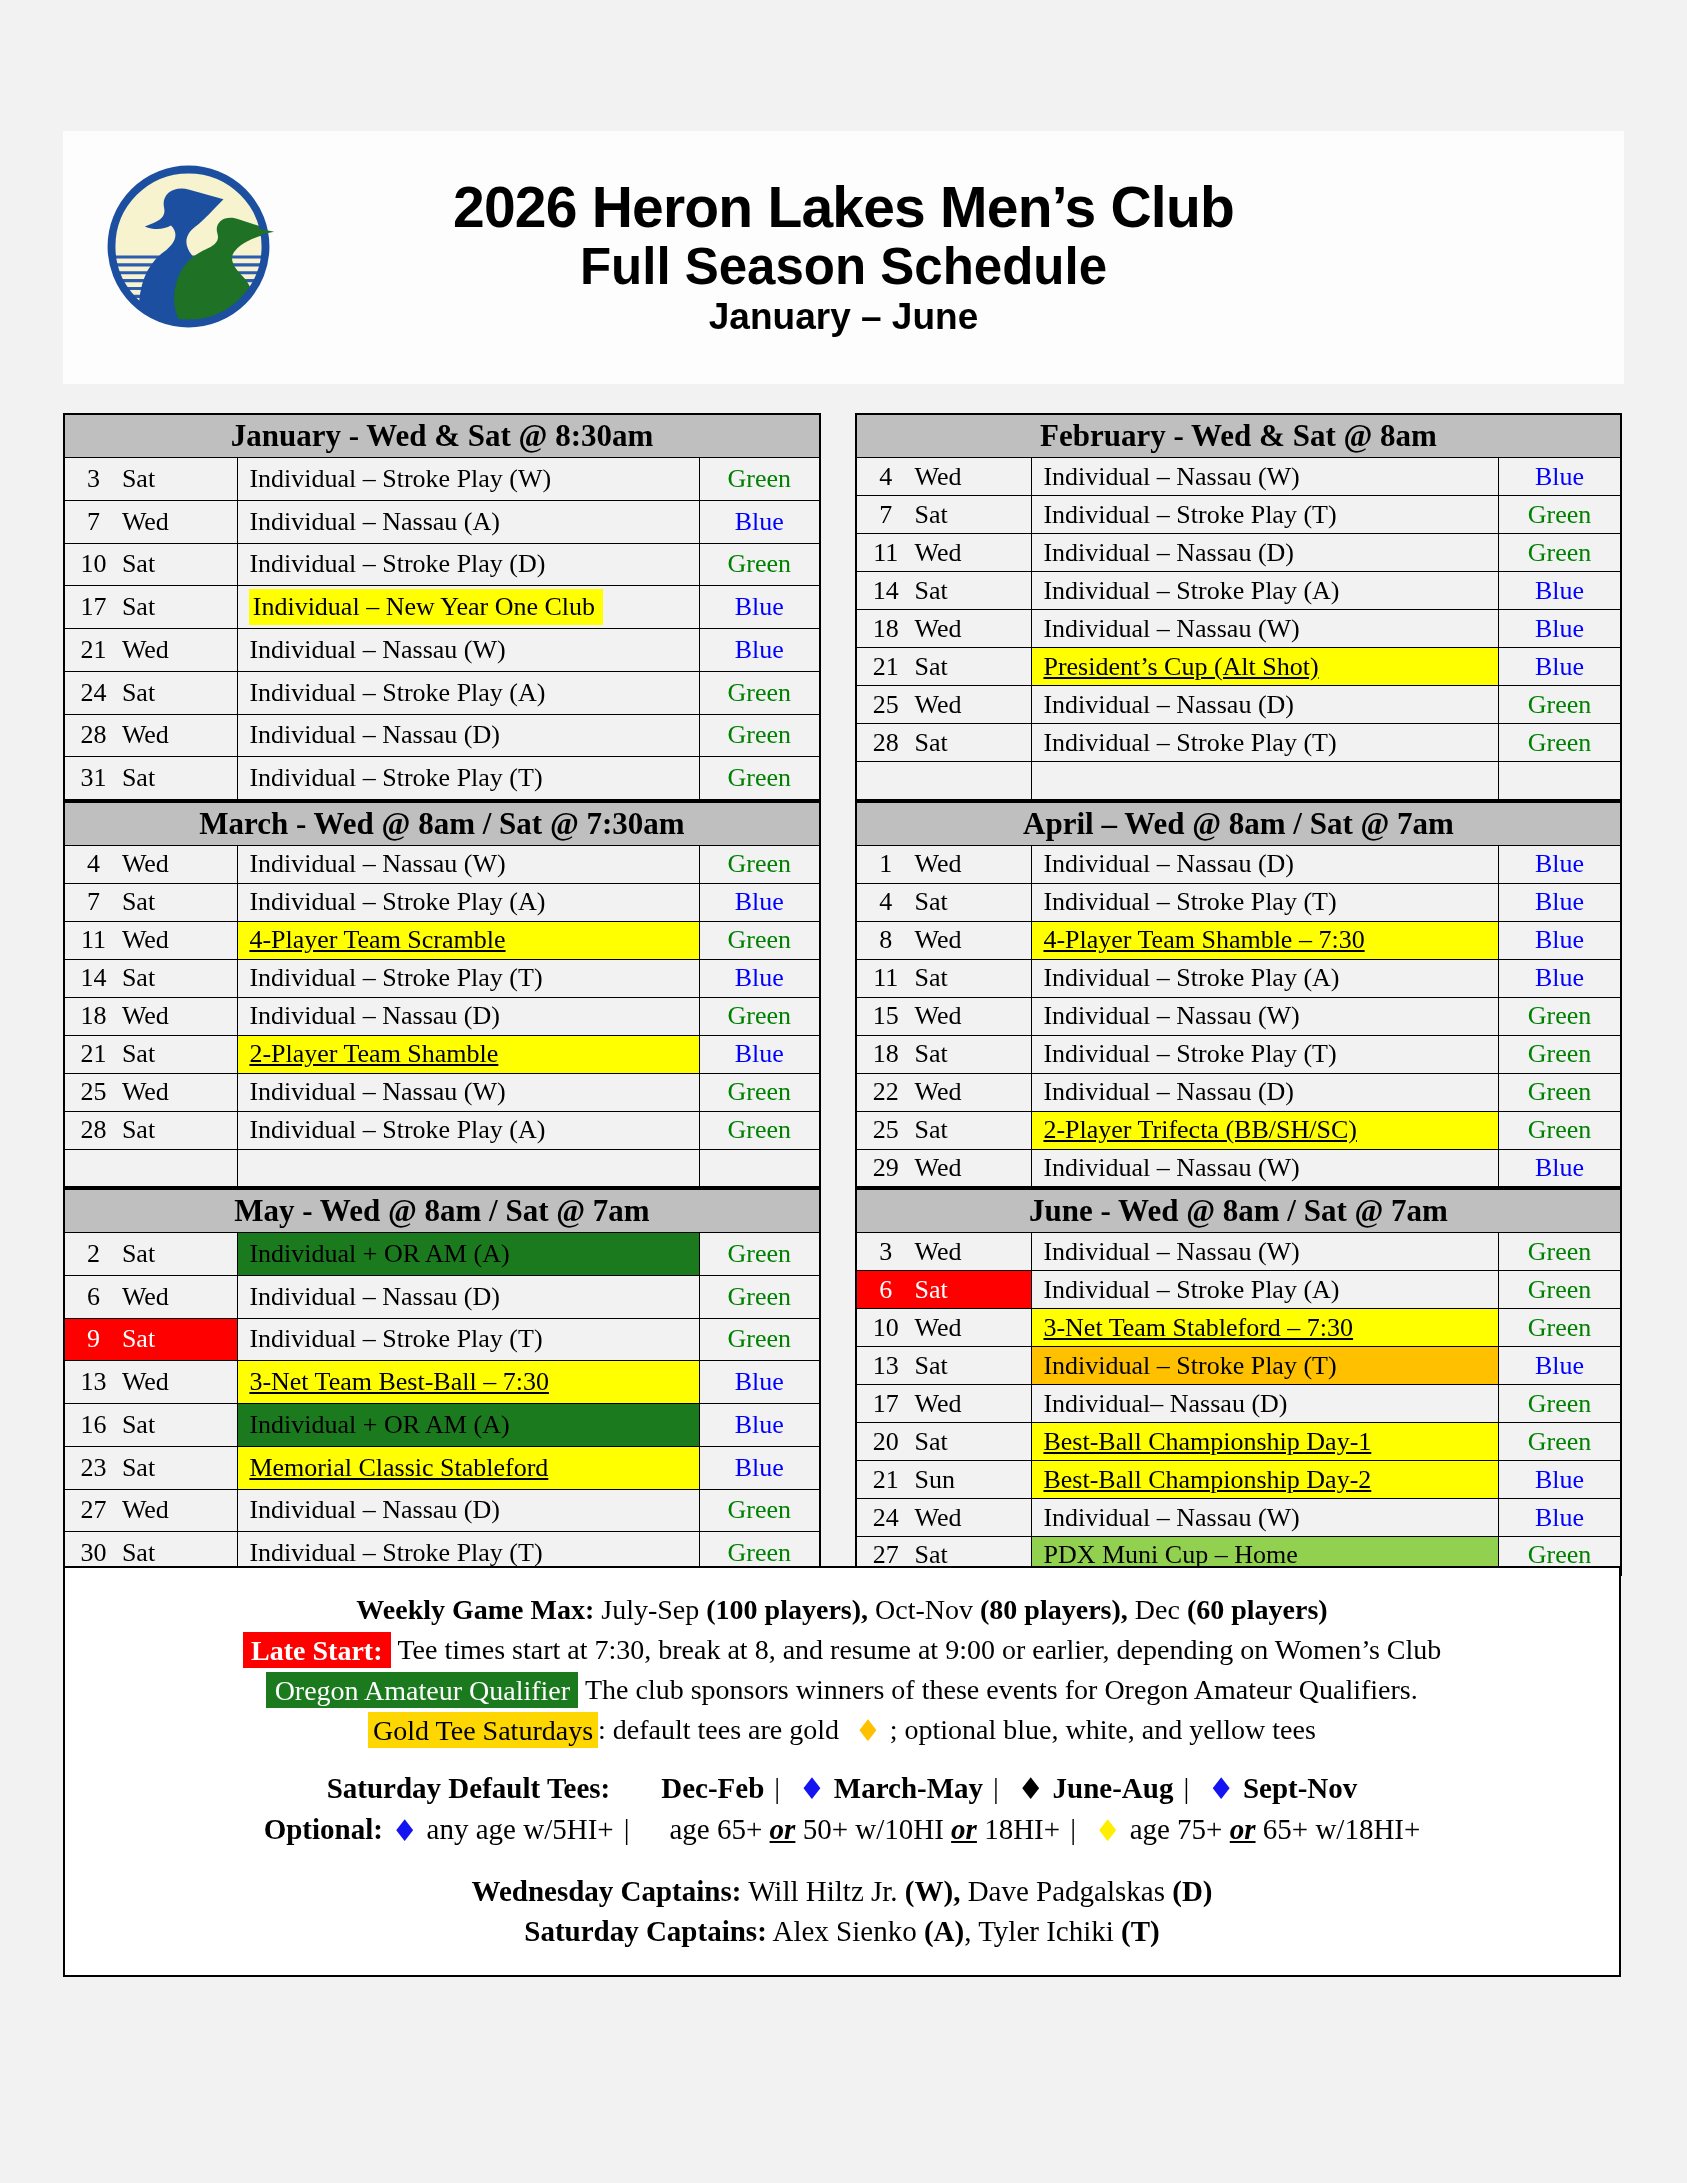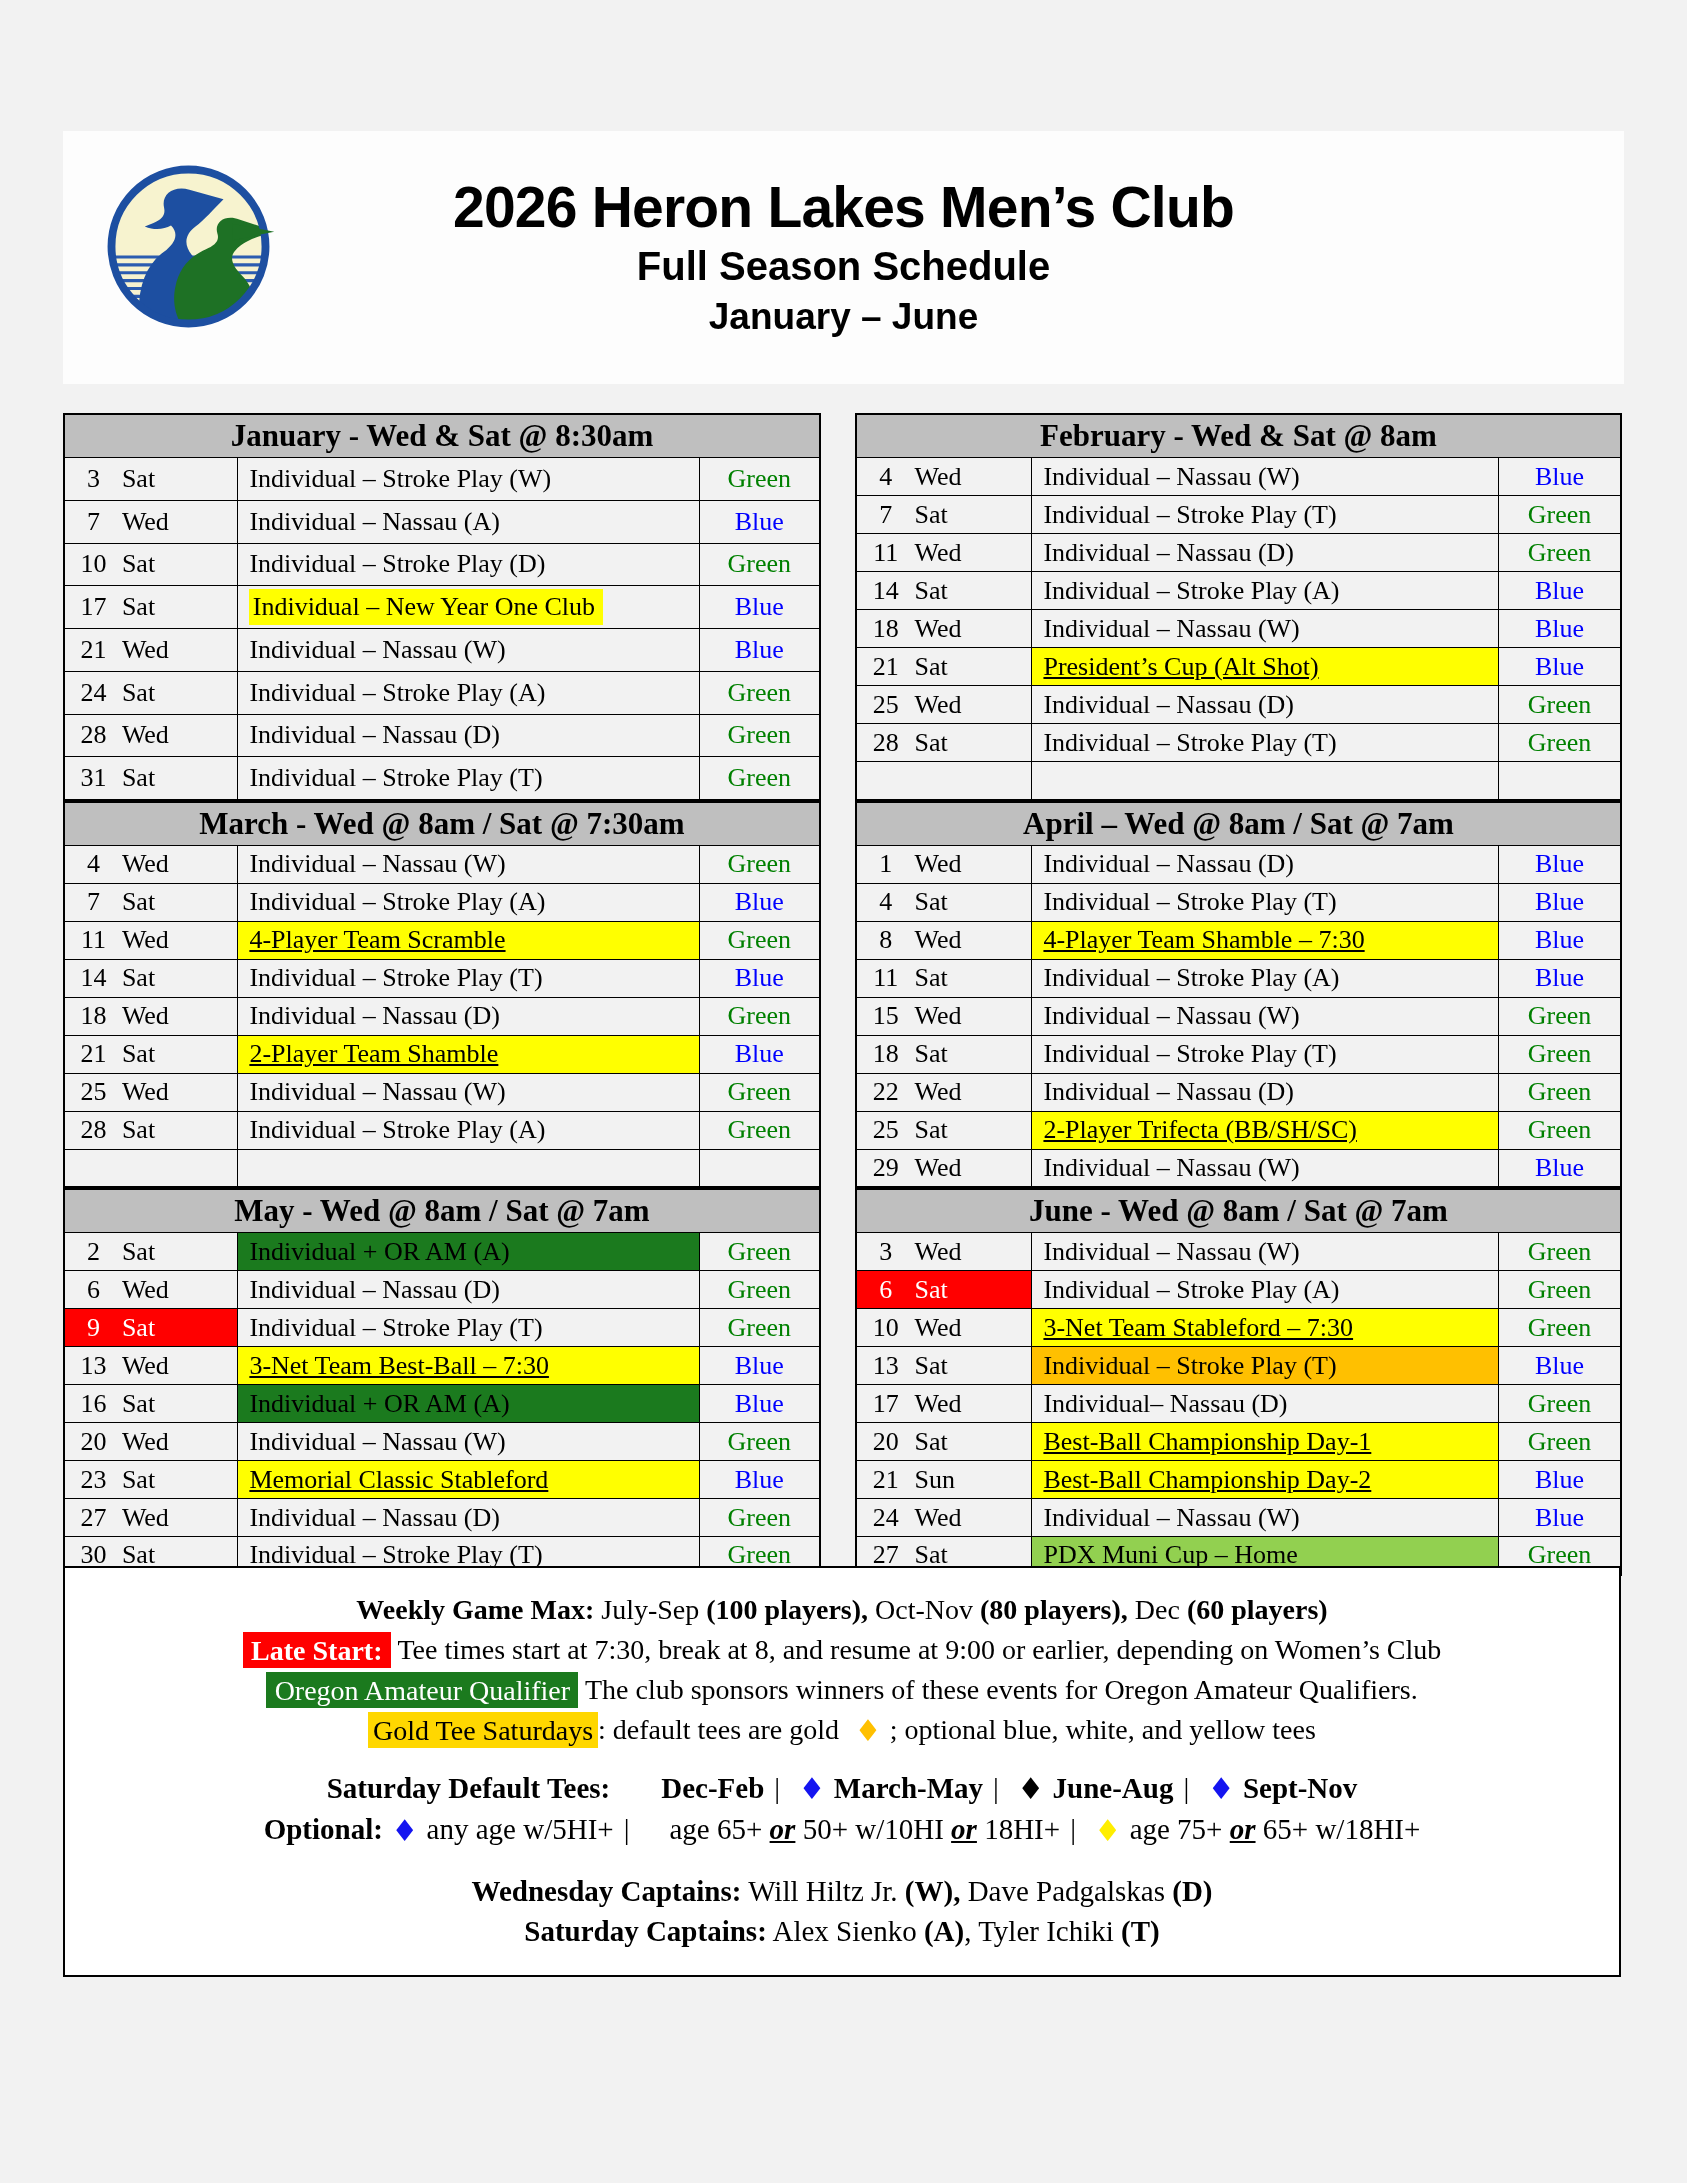--- a/index.html
+++ b/index.html
@@ -13,21 +13,21 @@
   .title-card{
     position:absolute;left:63px;top:131px;width:1561px;height:253px;
     background:#fdfdfd;
   }
   .logo{position:absolute;left:38px;top:28px;width:175px;height:175px;}
   .titles{
     height:100%;display:flex;flex-direction:column;align-items:center;justify-content:center;
     text-align:center;font-family:"Liberation Sans", sans-serif;font-weight:bold;
   }
   .title-main{font-size:57px;line-height:67px;letter-spacing:-0.8px;}
-  .title-sub1{font-size:40px;line-height:51px;}
+  .title-sub1{font-size:51px;line-height:51px;}
   .title-sub2{font-size:37px;line-height:49px;}
   
   .schedule{
     position:absolute;left:63px;top:413px;width:1558px;
     display:grid;grid-template-columns:758px 767px;column-gap:34px;row-gap:0;
   }
   table.month{
     border-collapse:collapse;width:100%;table-layout:fixed;
     border:2.5px solid #000;
   }
@@ -379,25 +379,20 @@
           <td class="c-date"><span class="num">13</span><span class="day">Wed</span></td>
           <td class="c-event ev-yellow"><span class="ev">3-Net Team Best-Ball – 7:30</span></td>
           <td class="c-tee"><span class="tee-blue">Blue</span></td>
         </tr>
         <tr>
           <td class="c-date"><span class="num">16</span><span class="day">Sat</span></td>
           <td class="c-event ev-green"><span class="ev">Individual + OR AM (A)</span></td>
           <td class="c-tee"><span class="tee-blue">Blue</span></td>
         </tr>
         <tr>
-          <td class="c-date"><span class="num">20</span><span class="day">Wed</span></td>
-          <td class="c-event"><span class="ev">Individual – Nassau (W)</span></td>
-          <td class="c-tee"><span class="tee-green">Green</span></td>
-        </tr>
-        <tr>
           <td class="c-date"><span class="num">23</span><span class="day">Sat</span></td>
           <td class="c-event ev-yellow"><span class="ev">Memorial Classic Stableford</span></td>
           <td class="c-tee"><span class="tee-blue">Blue</span></td>
         </tr>
         <tr>
           <td class="c-date"><span class="num">27</span><span class="day">Wed</span></td>
           <td class="c-event"><span class="ev">Individual – Nassau (D)</span></td>
           <td class="c-tee"><span class="tee-green">Green</span></td>
         </tr>
         <tr>

